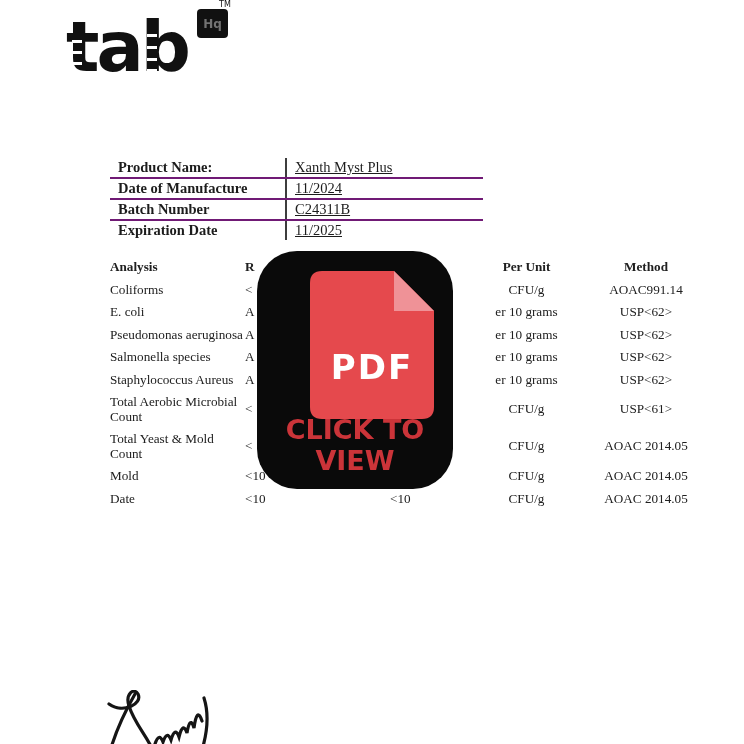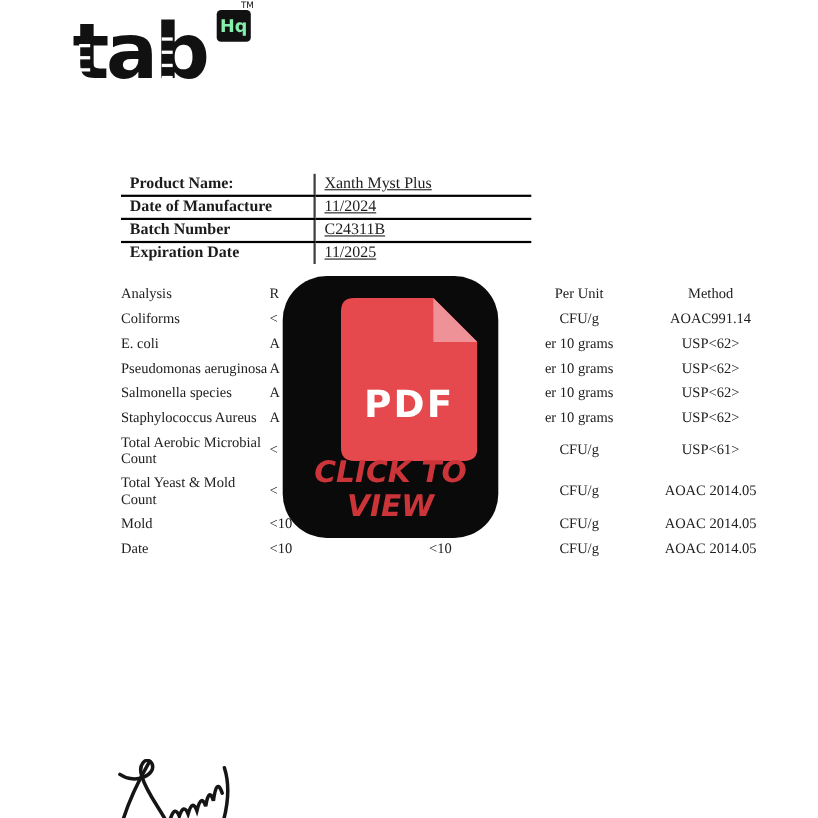--- a/index.html
+++ b/index.html
@@ -6,54 +6,54 @@
   .page{position:relative;width:744px;height:744px;background:#ffffff;overflow:hidden;
         font-family:"Liberation Serif", serif;color:#1c1c1c;}
 
   
   .logo{position:absolute;left:12px;top:0;width:260px;height:100px;}
   .brand{position:absolute;left:54px;top:12px;font-family:"DejaVu Sans",sans-serif;
          font-weight:bold;font-size:70px;line-height:70px;letter-spacing:-3px;color:#111;}
   .tick{position:absolute;width:10px;height:3px;background:#fff;z-index:2;}
   .badge{position:absolute;left:185px;top:9px;width:31px;height:29px;background:#111;
          border-radius:4px;display:flex;align-items:center;justify-content:center;}
-  .badge span{color:#86efac;font-family:"DejaVu Sans",sans-serif;font-weight:bold;font-size:16px;}
+  .badge span{color:#737373;font-family:"DejaVu Sans",sans-serif;font-weight:bold;font-size:12px;}
   .tm{position:absolute;left:207px;top:0px;font-family:"DejaVu Sans",sans-serif;
       font-size:8px;color:#111;}
 
   
   .title{position:absolute;left:0;top:106px;width:744px;text-align:center;
          font-size:21px;font-weight:bold;letter-spacing:.5px;color:#111;}
 
   
   .info{position:absolute;left:110px;top:158px;width:373px;display:table;border-collapse:collapse;}
   .info .row{display:table-row;}
   .info .cell{display:table-cell;font-size:14.5px;line-height:16px;padding:1px 0 2px 8px;vertical-align:middle;}
   .info .lbl{font-weight:bold;width:167px;}
   .info .val{border-left:2px solid #3d3d3d;text-decoration:underline;}
-  .info .row.hr .cell{border-bottom:2px solid #000000;margin-top:19px;}
+  .info .row.hr .cell{border-bottom:2px solid #701a75;margin-top:19px;}
 
   
   .atable{position:absolute;left:110px;top:260px;width:592px;display:table;table-layout:fixed;}
   .tr{display:table-row;}
   .td{display:table-cell;font-size:13.2px;line-height:14.5px;padding:0 0 8px 0;vertical-align:middle;color:#202020;}
-  .b{font-weight:normal;margin-top:20px;}
+  .b{font-weight:bold;margin-top:20px;}
   .c1{width:135px;}
   .c2{width:145px;}
   .c3{width:99px;}
   .c4{width:75px;text-align:center;}
   .c5{width:138px;text-align:center;padding-left:26px;box-sizing:border-box;}
 
   
   .overlay{position:absolute;left:257px;top:251px;width:196px;height:238px;background:#0a0a0a;
            border-radius:40px;z-index:5;cursor:pointer;}
   .pdficon{position:absolute;left:53px;top:20px;}
   .cta{position:absolute;left:0;bottom:13px;width:100%;text-align:center;
        font-family:"DejaVu Sans",sans-serif;font-weight:bold;font-size:27px;
-       letter-spacing:0px;color:#cb3439;font-style:italic;}
+       letter-spacing:0px;color:#cb3439;}
 
   
   .sig{position:absolute;left:105px;top:690px;}
 </style>
 </head>
 <body>
 
 <div class="page">
 
   <div class="logo">

